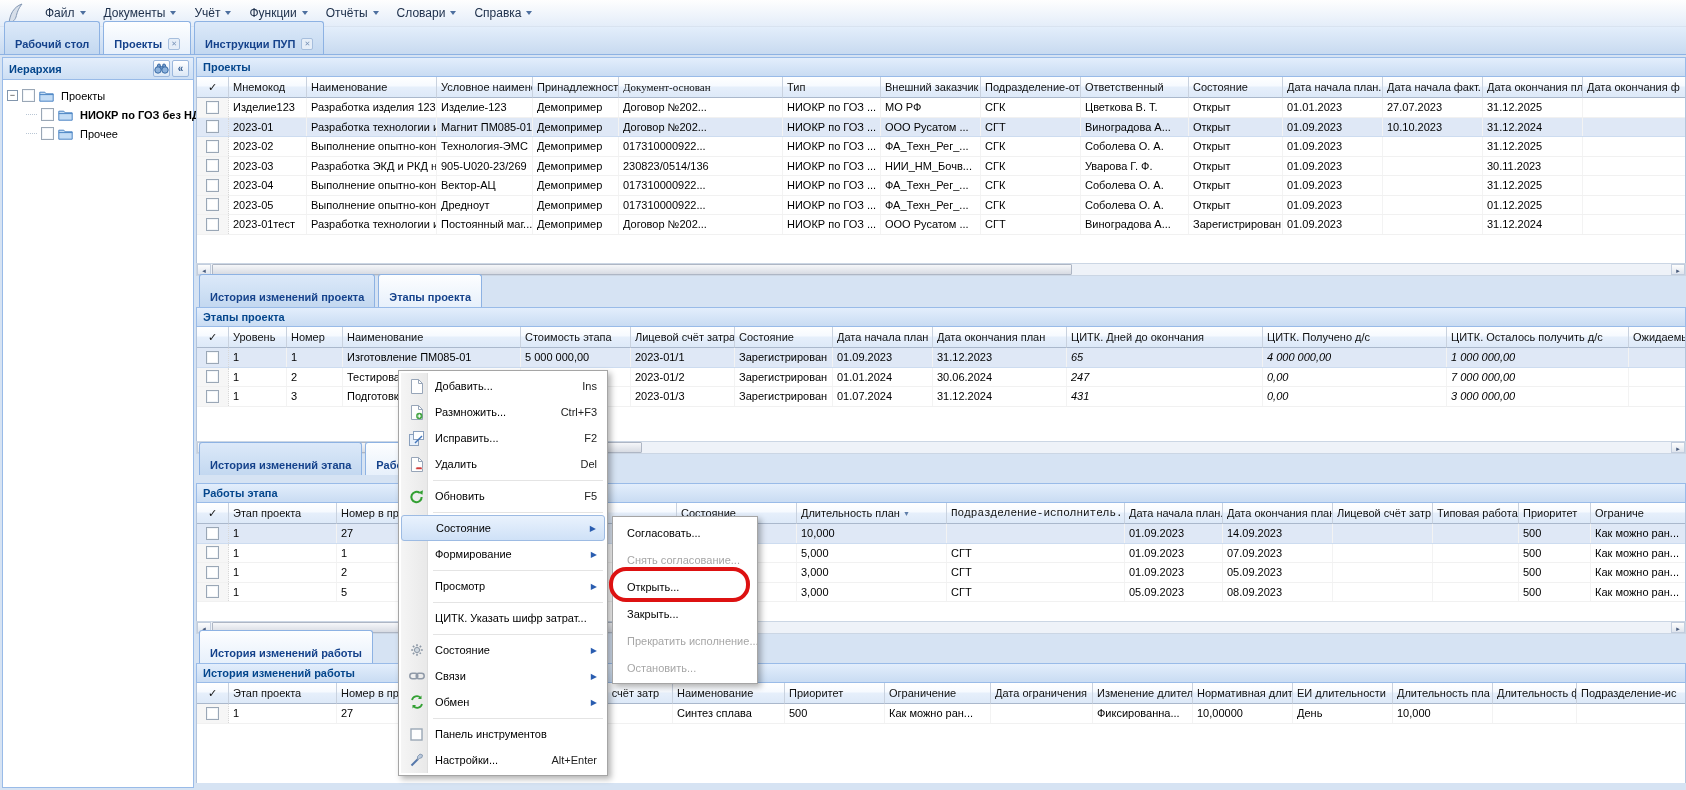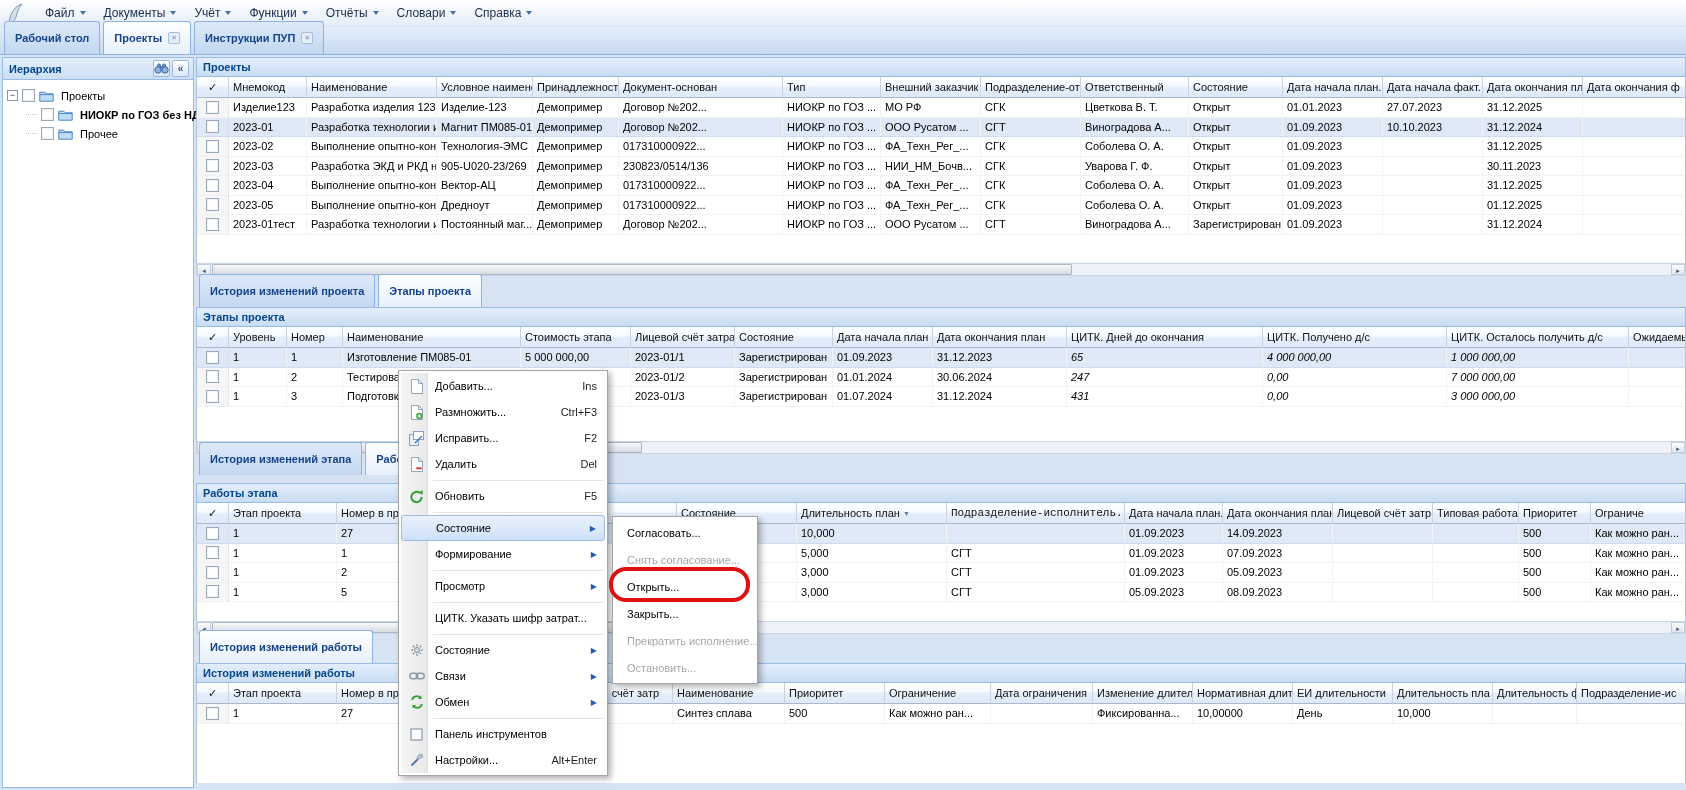--- a/index.html
+++ b/index.html
@@ -6,21 +6,21 @@
 html,body{width:1686px;height:790px;overflow:hidden}
 body{position:relative;background:#d6e3f3;font-family:"Liberation Sans","DejaVu Sans",sans-serif;font-size:11px;color:#000}
 
 #menubar{position:absolute;left:0;top:0;width:100%;height:27px;background:linear-gradient(#fefefe,#e4edf9);border-bottom:1px solid #d9e3f0;display:flex;align-items:center;gap:4px;padding-left:6px}
 .logo{display:flex;align-items:center;margin-right:8px}
 .mb-item{display:inline-flex;align-items:center;gap:5px;padding:4px 9px;color:#20324d;font-size:12px;border-radius:2px;cursor:default}
 .mb-caret{width:0;height:0;border-left:3.5px solid transparent;border-right:3.5px solid transparent;border-top:4px solid #4d6f9f}
 
 #tabbar{position:absolute;top:27px;left:0;width:100%;height:28px;background:linear-gradient(#e3eefb,#c8daf0);border-bottom:1px solid #8db2e3;display:flex;align-items:flex-end;padding-left:4px;gap:3px}
 .tabs{position:absolute;display:flex;align-items:flex-end;height:24px;padding-left:3px;gap:3px}
-.tab{height:23px;border:1px solid #8db2e3;border-bottom:none;border-radius:3px 3px 0 0;background:linear-gradient(#dcE9f9,#c3d8f0);color:#15428b;font-weight:bold;display:flex;align-items:center;gap:6px;padding:16px 10px;white-space:nowrap;cursor:default}
+.tab{height:23px;border:1px solid #8db2e3;border-bottom:none;border-radius:3px 3px 0 0;background:linear-gradient(#dcE9f9,#c3d8f0);color:#15428b;font-weight:bold;display:flex;align-items:flex-start;gap:6px;padding:16px 10px;white-space:nowrap;cursor:default}
 .tab.active{background:linear-gradient(#fdfeff,#e7f0fb)}
 .tab-x{width:12px;height:12px;border-radius:2px;background:#e6eef8;border:1px solid #a6bedd;color:#7b95ba;font-size:7px;line-height:10px;text-align:center;font-weight:normal}
 
 #sidebar{position:absolute;left:2px;top:57px;width:192px;height:731px;background:#fff;border:1px solid #99bbe8}
 .side-hdr{height:22px;background:linear-gradient(#e4eefb,#cddff4);border-bottom:1px solid #99bbe8;display:flex;align-items:center;padding:0 4px;color:#04468c;font-weight:bold}
 .side-hdr .ttl{flex:1;padding-left:2px}
 .side-btn{width:17px;height:17px;border:1px solid #9cb8dd;border-radius:2px;background:linear-gradient(#fff,#dce8f6);display:flex;align-items:center;justify-content:center;margin-left:2px;color:#315a8f;font-weight:bold;font-size:10px;cursor:default}
 .side-btn.coll::after{content:"«"}
 .tree{padding-top:6px}
 .tree-row{height:19px;display:flex;align-items:center;gap:4px}
@@ -170,21 +170,21 @@
   <div class="panel-hdr" style="top:0">
     <span>Проекты</span>
   </div>
   <div class="grid" style="top:20px;height:186px">
       <div class="g-hdrrow">
         <div class="gh-cell chk" style="width: 32px;">✓</div>
         <div class="gh-cell" style="width: 78px;">Мнемокод</div>
         <div class="gh-cell" style="width: 130px;">Наименование</div>
         <div class="gh-cell" style="width: 96px;">Условное наименова</div>
         <div class="gh-cell" style="width: 86px;">Принадлежность</div>
-        <div class="gh-cell" style="width: 164px;">Документ-основан</div>
+        <div class="gh-cell" style="width: 164px; font-family: Liberation Serif, serif;">Документ-основан</div>
         <div class="gh-cell" style="width: 98px;">Тип</div>
         <div class="gh-cell" style="width: 100px;">Внешний заказчик</div>
         <div class="gh-cell" style="width: 100px;">Подразделение-от</div>
         <div class="gh-cell" style="width: 108px;">Ответственный</div>
         <div class="gh-cell" style="width: 94px;">Состояние</div>
         <div class="gh-cell" style="width: 100px;">Дата начала план.</div>
         <div class="gh-cell" style="width: 100px;">Дата начала факт.</div>
         <div class="gh-cell" style="width: 100px;">Дата окончания пл</div>
         <div class="gh-cell" style="width: 104px;">Дата окончания ф</div>
       </div>

